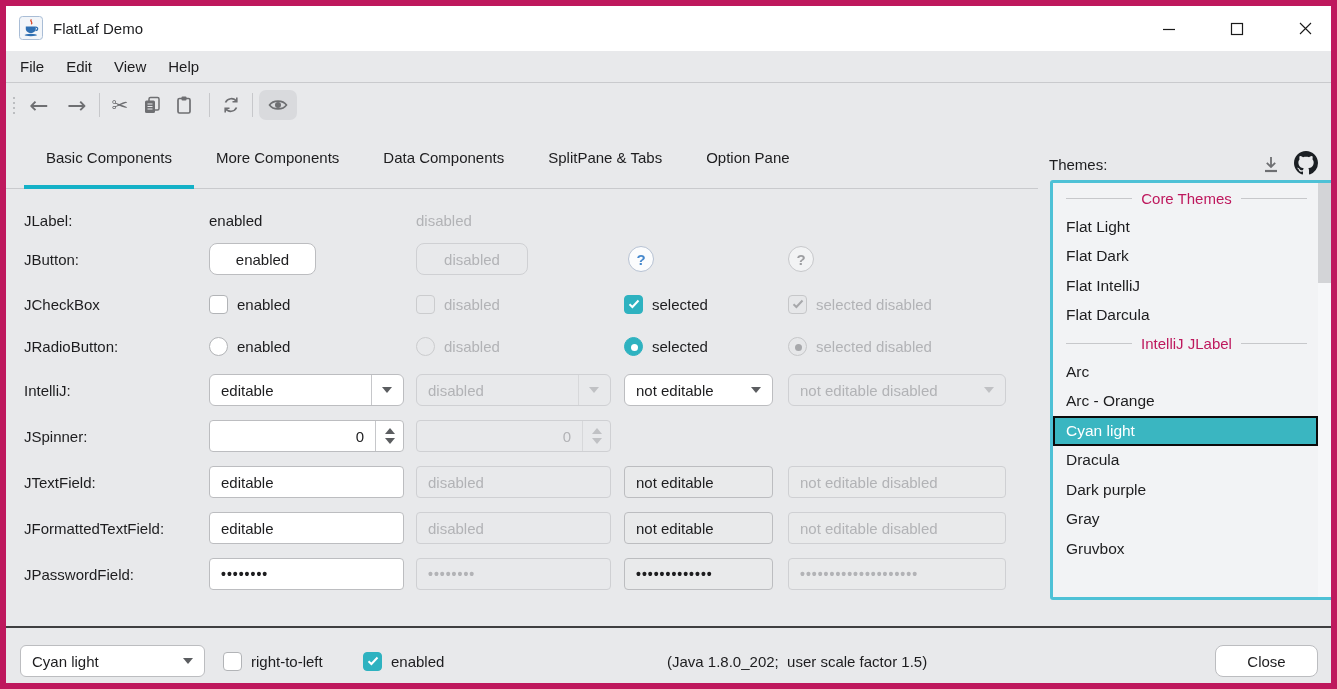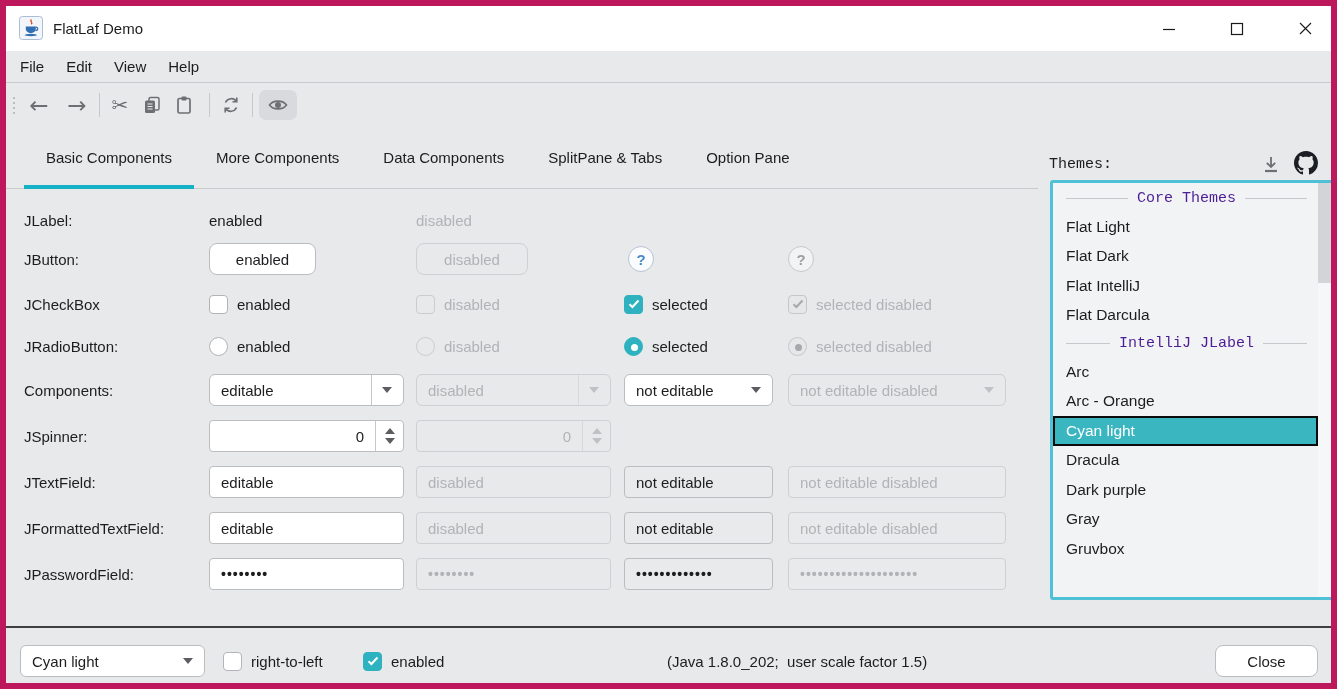--- a/index.html
+++ b/index.html
@@ -68,24 +68,24 @@
   .spinner.dis{background:transparent;border-color:#cfd0d3;}
   .spinner .val{position:absolute;left:0;right:39px;top:0;bottom:0;display:flex;align-items:center;justify-content:flex-end;}
   .spinner.dis .val{color:#b2b3b6;}
   .spinbtns{position:absolute;right:0;top:0;bottom:0;width:28px;border-left:1px solid #c6c7ca;display:flex;flex-direction:column;align-items:center;justify-content:center;gap:4px;}
   .spinner.dis .spinbtns{border-left-color:#d7d8da;}
   .tri-up{width:0;height:0;border-left:5px solid transparent;border-right:5px solid transparent;border-bottom:6px solid #5b5d60;}
   .tri-dn{width:0;height:0;border-left:5px solid transparent;border-right:5px solid transparent;border-top:6px solid #5b5d60;}
   .dis .tri-up{border-bottom-color:#c0c1c4;}
   .dis .tri-dn{border-top-color:#c0c1c4;}
   
-  .themes-label{position:absolute;left:1043px;top:148px;height:20px;display:flex;align-items:center;font-family:Liberation Mono, monospace;}
+  .themes-label{position:absolute;left:1043px;top:148px;height:20px;display:flex;align-items:center;}
   .icon-btn{position:absolute;display:flex;align-items:center;justify-content:center;}
   .themes-list{position:absolute;left:1044px;top:174px;width:284px;height:420px;border:3px solid var(--focus,#4ec1d6);border-radius:3px;background:#f2f3f5;overflow:hidden;padding-top:2px;}
-  .tl-header{height:27px;display:flex;align-items:center;color:#4c1d95;padding:0 24px 0 13px;font-family:Liberation Mono, monospace;}
+  .tl-header{height:27px;display:flex;align-items:center;color:#be185d;padding:0 24px 0 13px;}
   .tl-header .line{flex:1;height:1px;background:#c7c8cb;}
   .tl-header .ht{padding:0 9px;}
   .tl-item{height:29.5px;display:flex;align-items:center;padding-left:13px;font-size:15.5px;margin-right:13px;}
   .tl-item.selected{background:var(--selection,#3ab6c1);color:#fff;box-shadow:inset 0 0 0 2px #0b0b0b;margin-right:13px;}
   .tl-scroll{position:absolute;right:0;top:0;bottom:0;width:13px;background:#f6f7f9;}
   .tl-thumb{position:absolute;right:0;top:0;width:13px;height:100px;background:#d3d4d7;}
   
   .botsep{position:absolute;left:0;right:0;top:620px;height:2px;background:#3f3f41;}
   .status{position:absolute;left:661px;top:645px;height:20px;display:flex;align-items:center;}
 </style>
@@ -226,21 +226,21 @@
   </div>
   <div class="cbg" style="left:618px;top:330px">
     <span class="radio chk"></span>
     <span>selected</span>
   </div>
   <div class="cbg gray" style="left:782px;top:330px">
     <span class="radio chk dis"></span>
     <span>selected disabled</span>
   </div>
 
-  <div class="rowlab" style="top:374px">Components:</div>
+  <div class="rowlab" style="top:374px">IntelliJ:</div>
   <div class="combo" style="left:203px;top:368px;width:195px">
     <span>editable</span>
       <span class="grow"></span>
       <span class="csep"></span>
       <span class="arrow-down"></span>
   </div>
   <div class="combo dis" style="left:410px;top:368px;width:195px">
     <span>disabled</span>
       <span class="grow"></span>
       <span class="csep"></span>

